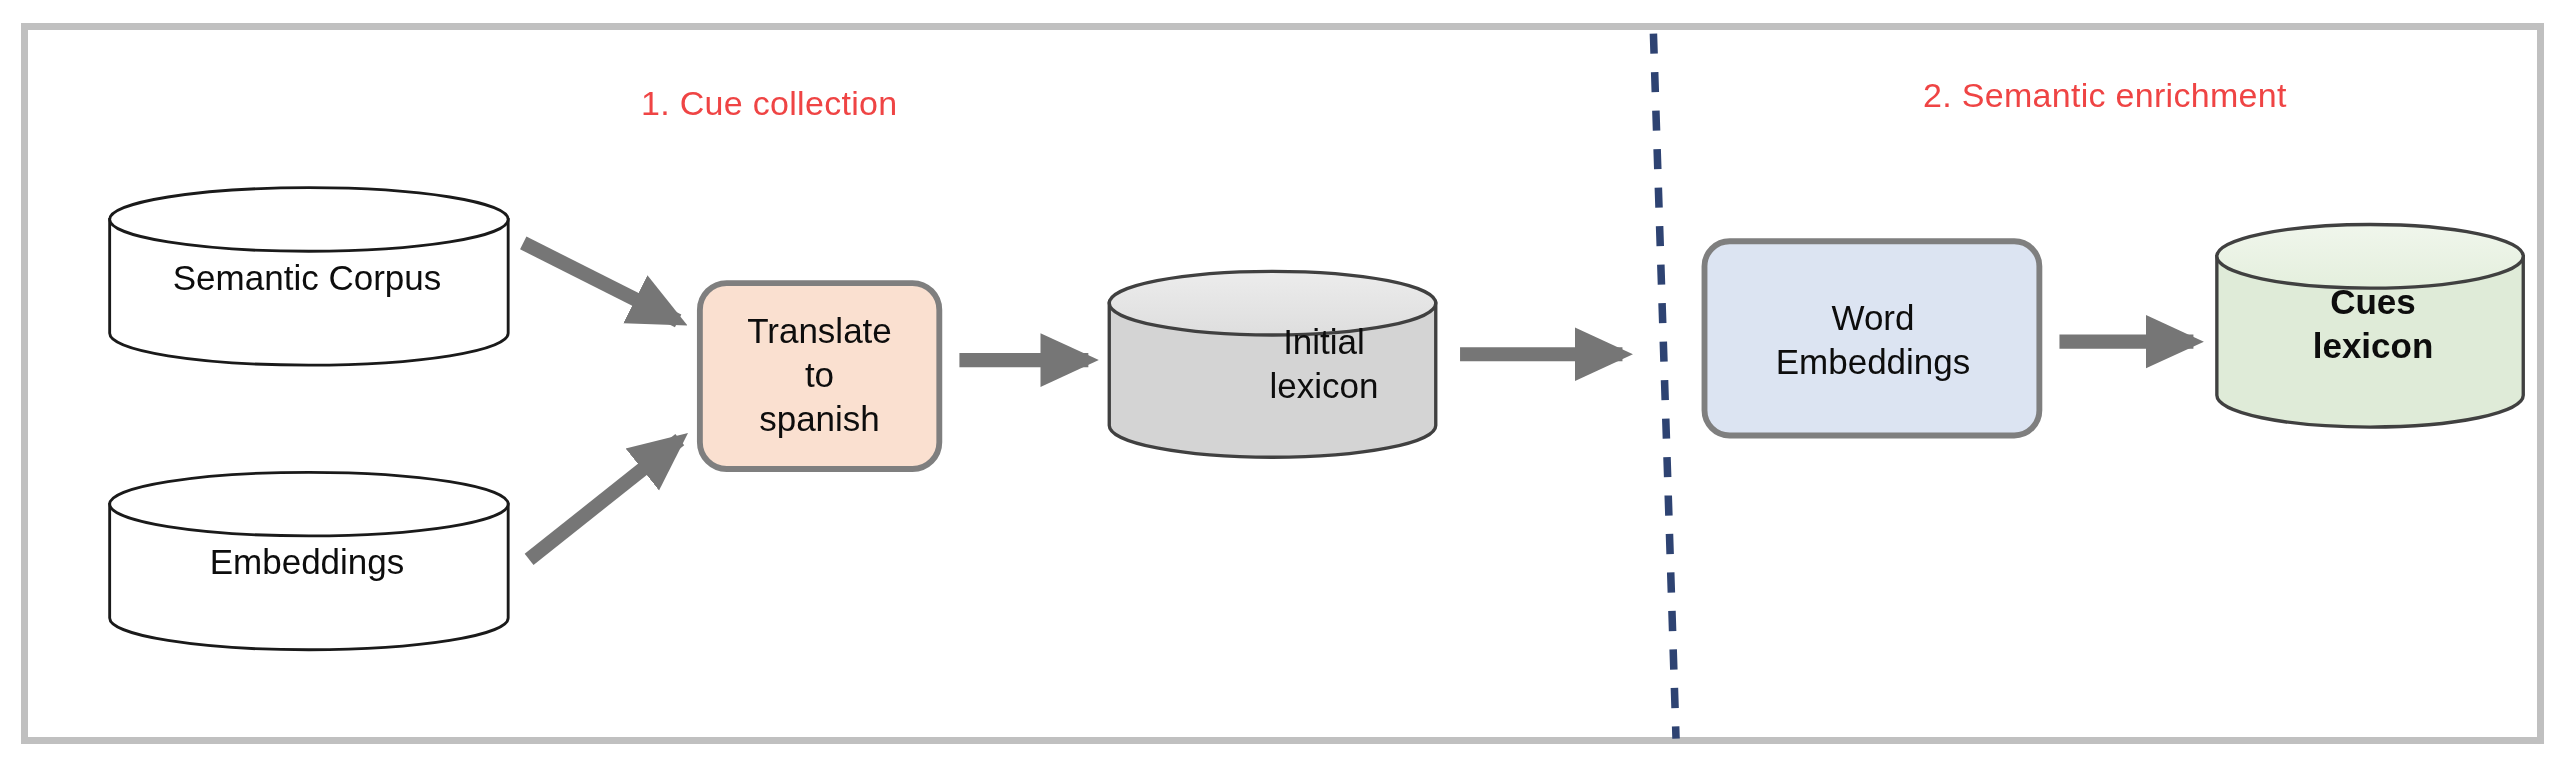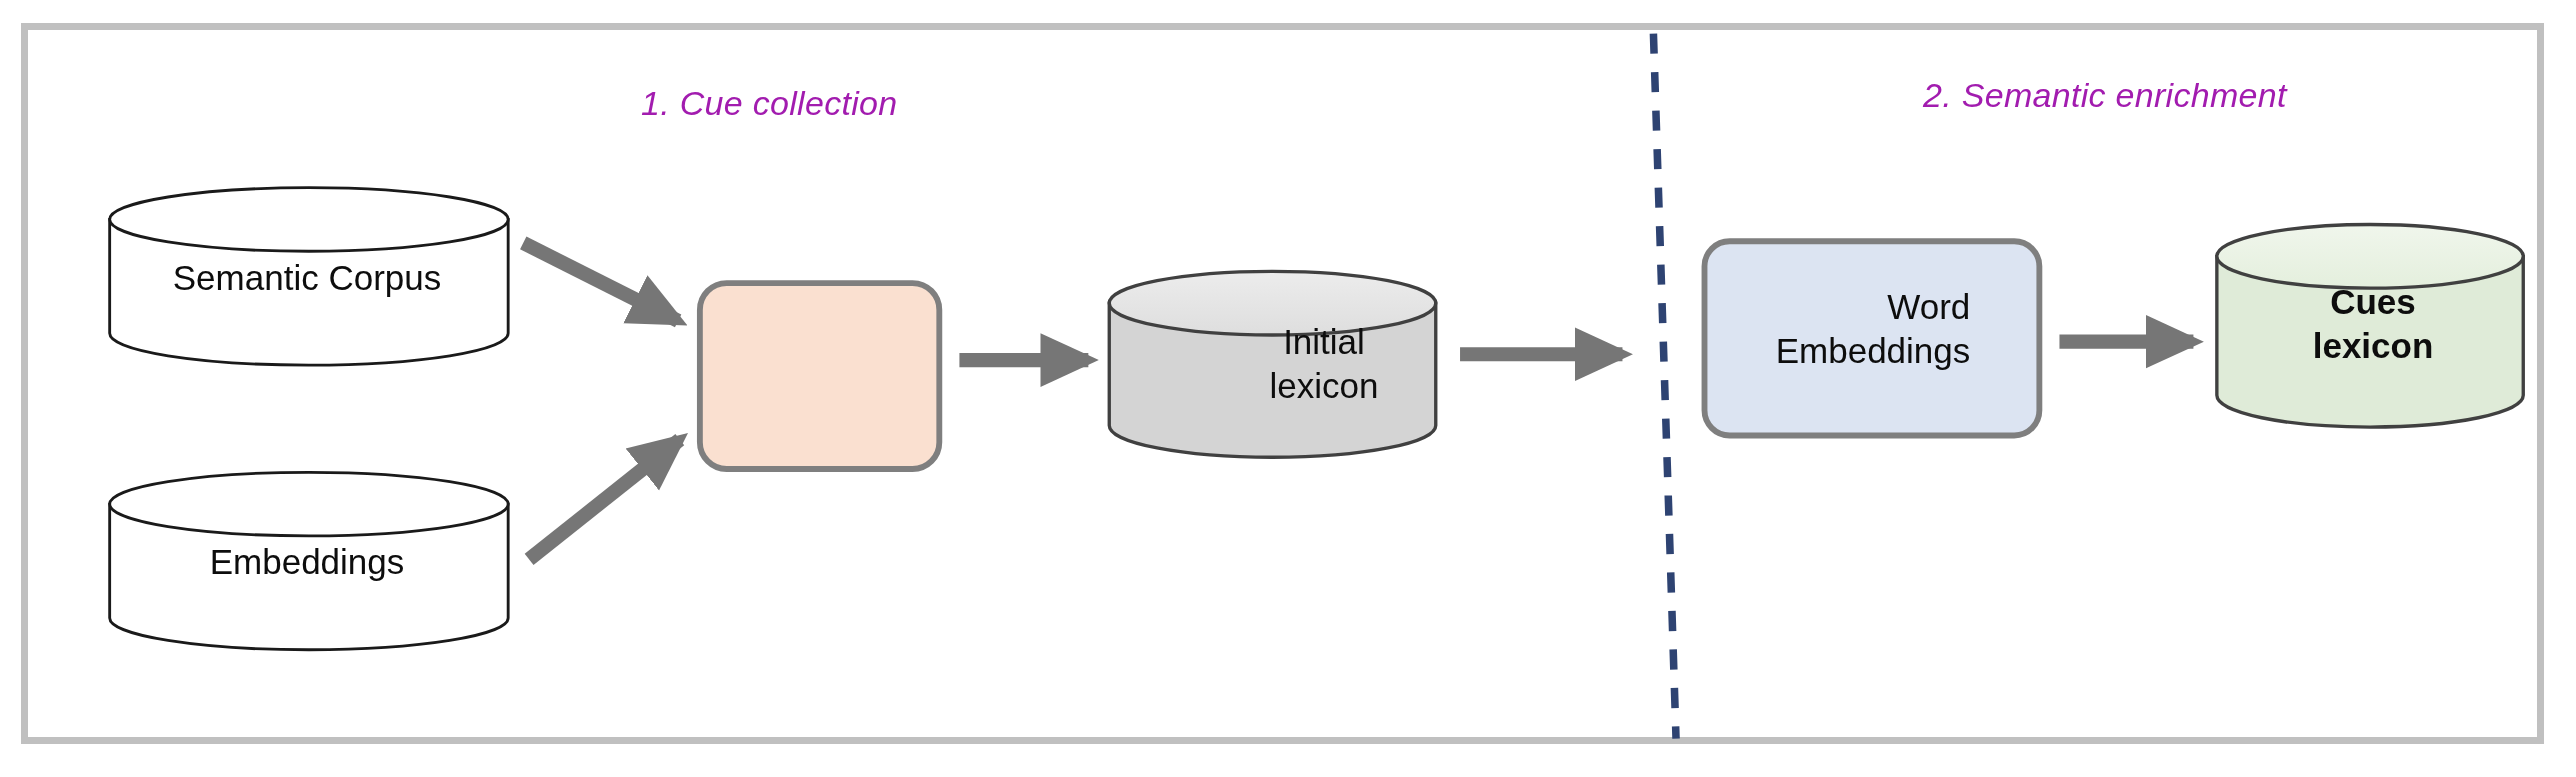--- a/index.html
+++ b/index.html
@@ -33,23 +33,22 @@
   .layer {
     position: absolute;
     left: 0;
     top: 0;
     width: 2576px;
     height: 778px;
   }
   
   .phase-label {
     position: absolute;
-    font-style: italic;
     font-size: 34px;
-    color: #a21caf;
+    color: #ef4444;
     white-space: nowrap;
     font-family: "Liberation Sans", sans-serif;
     letter-spacing: 0.3px;
   }
   #phase-1 { left: 641px; top: 84px; }
   #phase-2 { left: 1923px; top: 76px; }
 
   
   .node-label {
     position: absolute;
@@ -60,21 +59,21 @@
     white-space: pre-line;
     font-family: "Liberation Sans", sans-serif;
     display: flex;
     align-items: center;
     justify-content: center;
   }
   #label-bioscope   { left: 107px;  top: 228px; width: 400px; height: 100px; }
   #label-contextnlp { left: 107px;  top: 512px; width: 400px; height: 100px; }
   #label-translate  { left: 700px;  top: 308px; width: 239px; height: 134px; }
   #label-initial    { left: 1141px; top: 318px; width: 366px; height: 92px; }
-  #label-wordemb    { left: 1713px; top: 280px; width: 320px; height: 97px; text-align: right; }
+  #label-wordemb    { left: 1713px; top: 291px; width: 320px; height: 97px; }
   #label-cues       { left: 2223px; top: 276px; width: 300px; height: 95px; font-weight: bold; }
 </style>
 </head>
 <body>
 
 <div id="canvas">
 
   <div class="frame"></div>
 
   <svg class="layer" viewBox="0 0 3077 929" width="2576" height="778" xmlns="http://www.w3.org/2000/svg">
@@ -131,20 +130,23 @@
     <line x1="2460" y1="408" x2="2620" y2="408" stroke="#767676" stroke-width="17" marker-end="url(#mk-gray)"></line>
 
     <line x1="1975" y1="40" x2="2002" y2="882" stroke="#2e4372" stroke-width="9" stroke-dasharray="24 22" stroke-linecap="butt"></line>
   </svg>
 
   <div class="phase-label" id="phase-1">1. Cue collection</div>
   <div class="phase-label" id="phase-2">2. Semantic enrichment</div>
 
   <div class="node-label" id="label-bioscope">Semantic Corpus</div>
   <div class="node-label" id="label-contextnlp">Embeddings</div>
+  <div class="node-label" id="label-translate">Translate
+to
+spanish</div>
   <div class="node-label" id="label-initial">Initial
 lexicon</div>
   <div class="node-label" id="label-wordemb">Word
 Embeddings</div>
   <div class="node-label" id="label-cues">Cues
 lexicon</div>
 
 </div>
 
 

